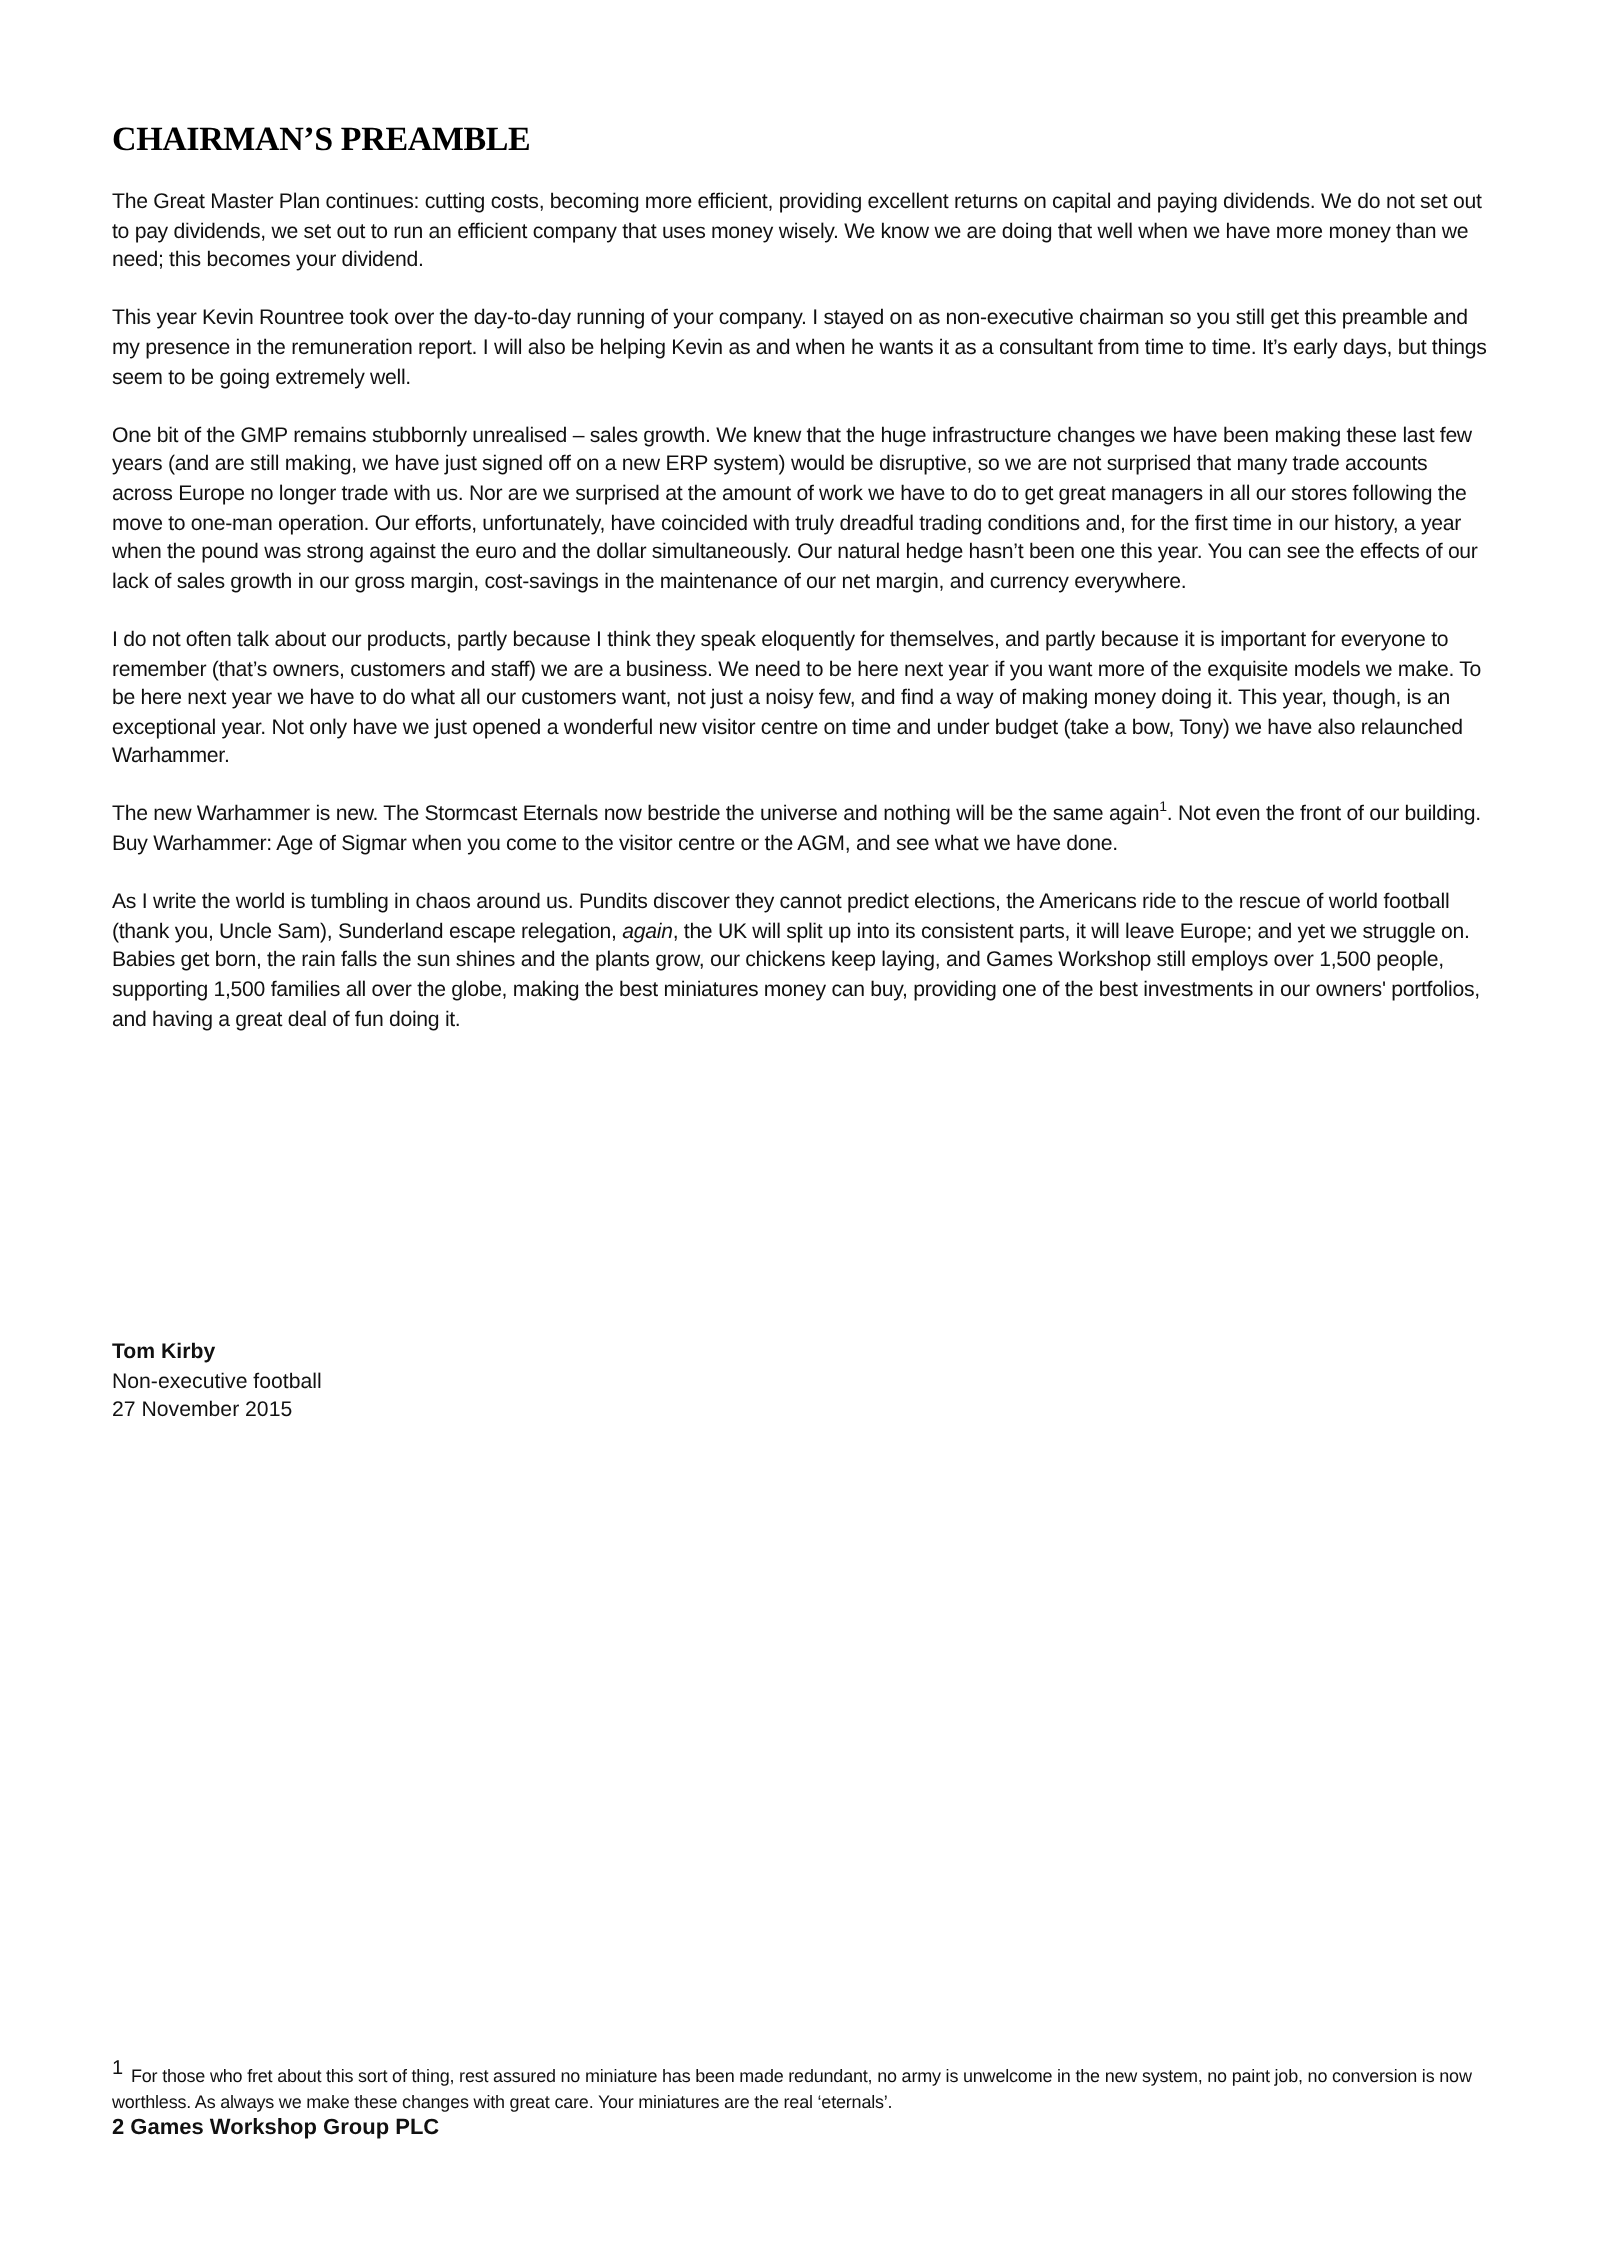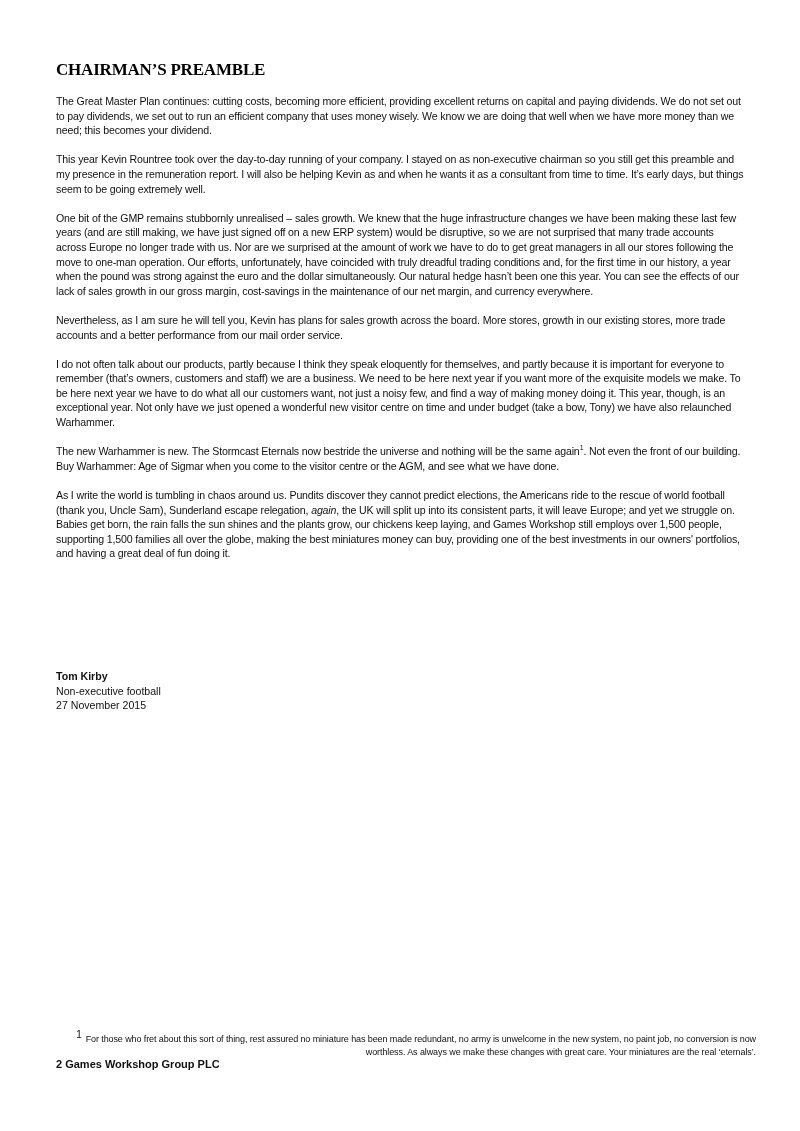--- a/index.html
+++ b/index.html
@@ -8,35 +8,34 @@
   .page { position: absolute; left: 56px; top: 0; width: 690px; }
   .title { position: absolute; top: 60px; left: 0; font-weight: bold; font-size: 17px;
            letter-spacing: -0.2px; color: #000; margin: 0; font-family: Liberation Serif, serif; }
   .body-text { position: absolute; top: 94px; left: 0; width: 690px; }
   .para { font-size: 10.6px; line-height: 14.6px; margin: 0 0 14.6px 0; letter-spacing: -0.15px;
           transform-origin: left top; }
   .para sup { font-size: 7px; line-height: 0; }
   .signature { position: absolute; top: 669px; left: 0; font-size: 10.6px; line-height: 14.6px; }
   .signature .name { font-weight: bold; }
   .footnote { position: absolute; top: 1028px; left: 0; width: 700px; font-size: 9px;
-              line-height: 13px; letter-spacing: -0.1px; text-align: right; }
+              line-height: 13px; letter-spacing: -0.1px; }
   .footnote .fn-mark { font-size: 10px; vertical-align: 4px; margin-right: 4px; }
   .footer { position: absolute; top: 1058px; left: 0; font-size: 11px; font-weight: bold; }
 </style>
 </head>
 <body>
 
 <div class="page">
   <h1 class="title">CHAIRMAN’S PREAMBLE</h1>
 
   <div class="body-text">
     <p class="para">The Great Master Plan continues: cutting costs, becoming more efficient, providing excellent returns on capital and paying dividends. We do not set out to pay dividends, we set out to run an efficient company that uses money wisely. We know we are doing that well when we have more money than we need; this becomes your dividend.</p>
     <p class="para">This year Kevin Rountree took over the day-to-day running of your company. I stayed on as non-executive chairman so you still get this preamble and my presence in the remuneration report. I will also be helping Kevin as and when he wants it as a consultant from time to time. It’s early days, but things seem to be going extremely well.</p>
     <p class="para">One bit of the GMP remains stubbornly unrealised – sales growth. We knew that the huge infrastructure changes we have been making these last few years (and are still making, we have just signed off on a new ERP system) would be disruptive, so we are not surprised that many trade accounts across Europe no longer trade with us. Nor are we surprised at the amount of work we have to do to get great managers in all our stores following the move to one-man operation. Our efforts, unfortunately, have coincided with truly dreadful trading conditions and, for the first time in our history, a year when the pound was strong against the euro and the dollar simultaneously. Our natural hedge hasn’t been one this year. You can see the effects of our lack of sales growth in our gross margin, cost-savings in the maintenance of our net margin, and currency everywhere.</p>
-    <p class="para">Nevertheless, as I am sure he will tell you, Kevin has plans for sales growth across the board. More stores, growth in our existing stores, more trade accounts and a better performance from our mail order service.</p>
     <p class="para">I do not often talk about our products, partly because I think they speak eloquently for themselves, and partly because it is important for everyone to remember (that’s owners, customers and staff) we are a business. We need to be here next year if you want more of the exquisite models we make. To be here next year we have to do what all our customers want, not just a noisy few, and find a way of making money doing it. This year, though, is an exceptional year. Not only have we just opened a wonderful new visitor centre on time and under budget (take a bow, Tony) we have also relaunched Warhammer.</p>
     <p class="para"><span>The new Warhammer is new. The Stormcast Eternals now bestride the universe and nothing will be the same again</span><sup>1</sup><span>. Not even the front of our building. Buy Warhammer: Age of Sigmar when you come to the visitor centre or the AGM, and see what we have done.</span></p>
     <p class="para"><span>As I write the world is tumbling in chaos around us. Pundits discover they cannot predict elections, the Americans ride to the rescue of world football (thank you, Uncle Sam), Sunderland escape relegation, </span><em>again</em><span>, the UK will split up into its consistent parts, it will leave Europe; and yet we struggle on. Babies get born, the rain falls the sun shines and the plants grow, our chickens keep laying, and Games Workshop still employs over 1,500 people, supporting 1,500 families all over the globe, making the best miniatures money can buy, providing one of the best investments in our owners' portfolios, and having a great deal of fun doing it.</span></p>
   </div>
 
   <div class="signature">
     <div class="name">Tom Kirby</div>
     <div>Non-executive football</div>
     <div>27 November 2015</div>
   </div>

